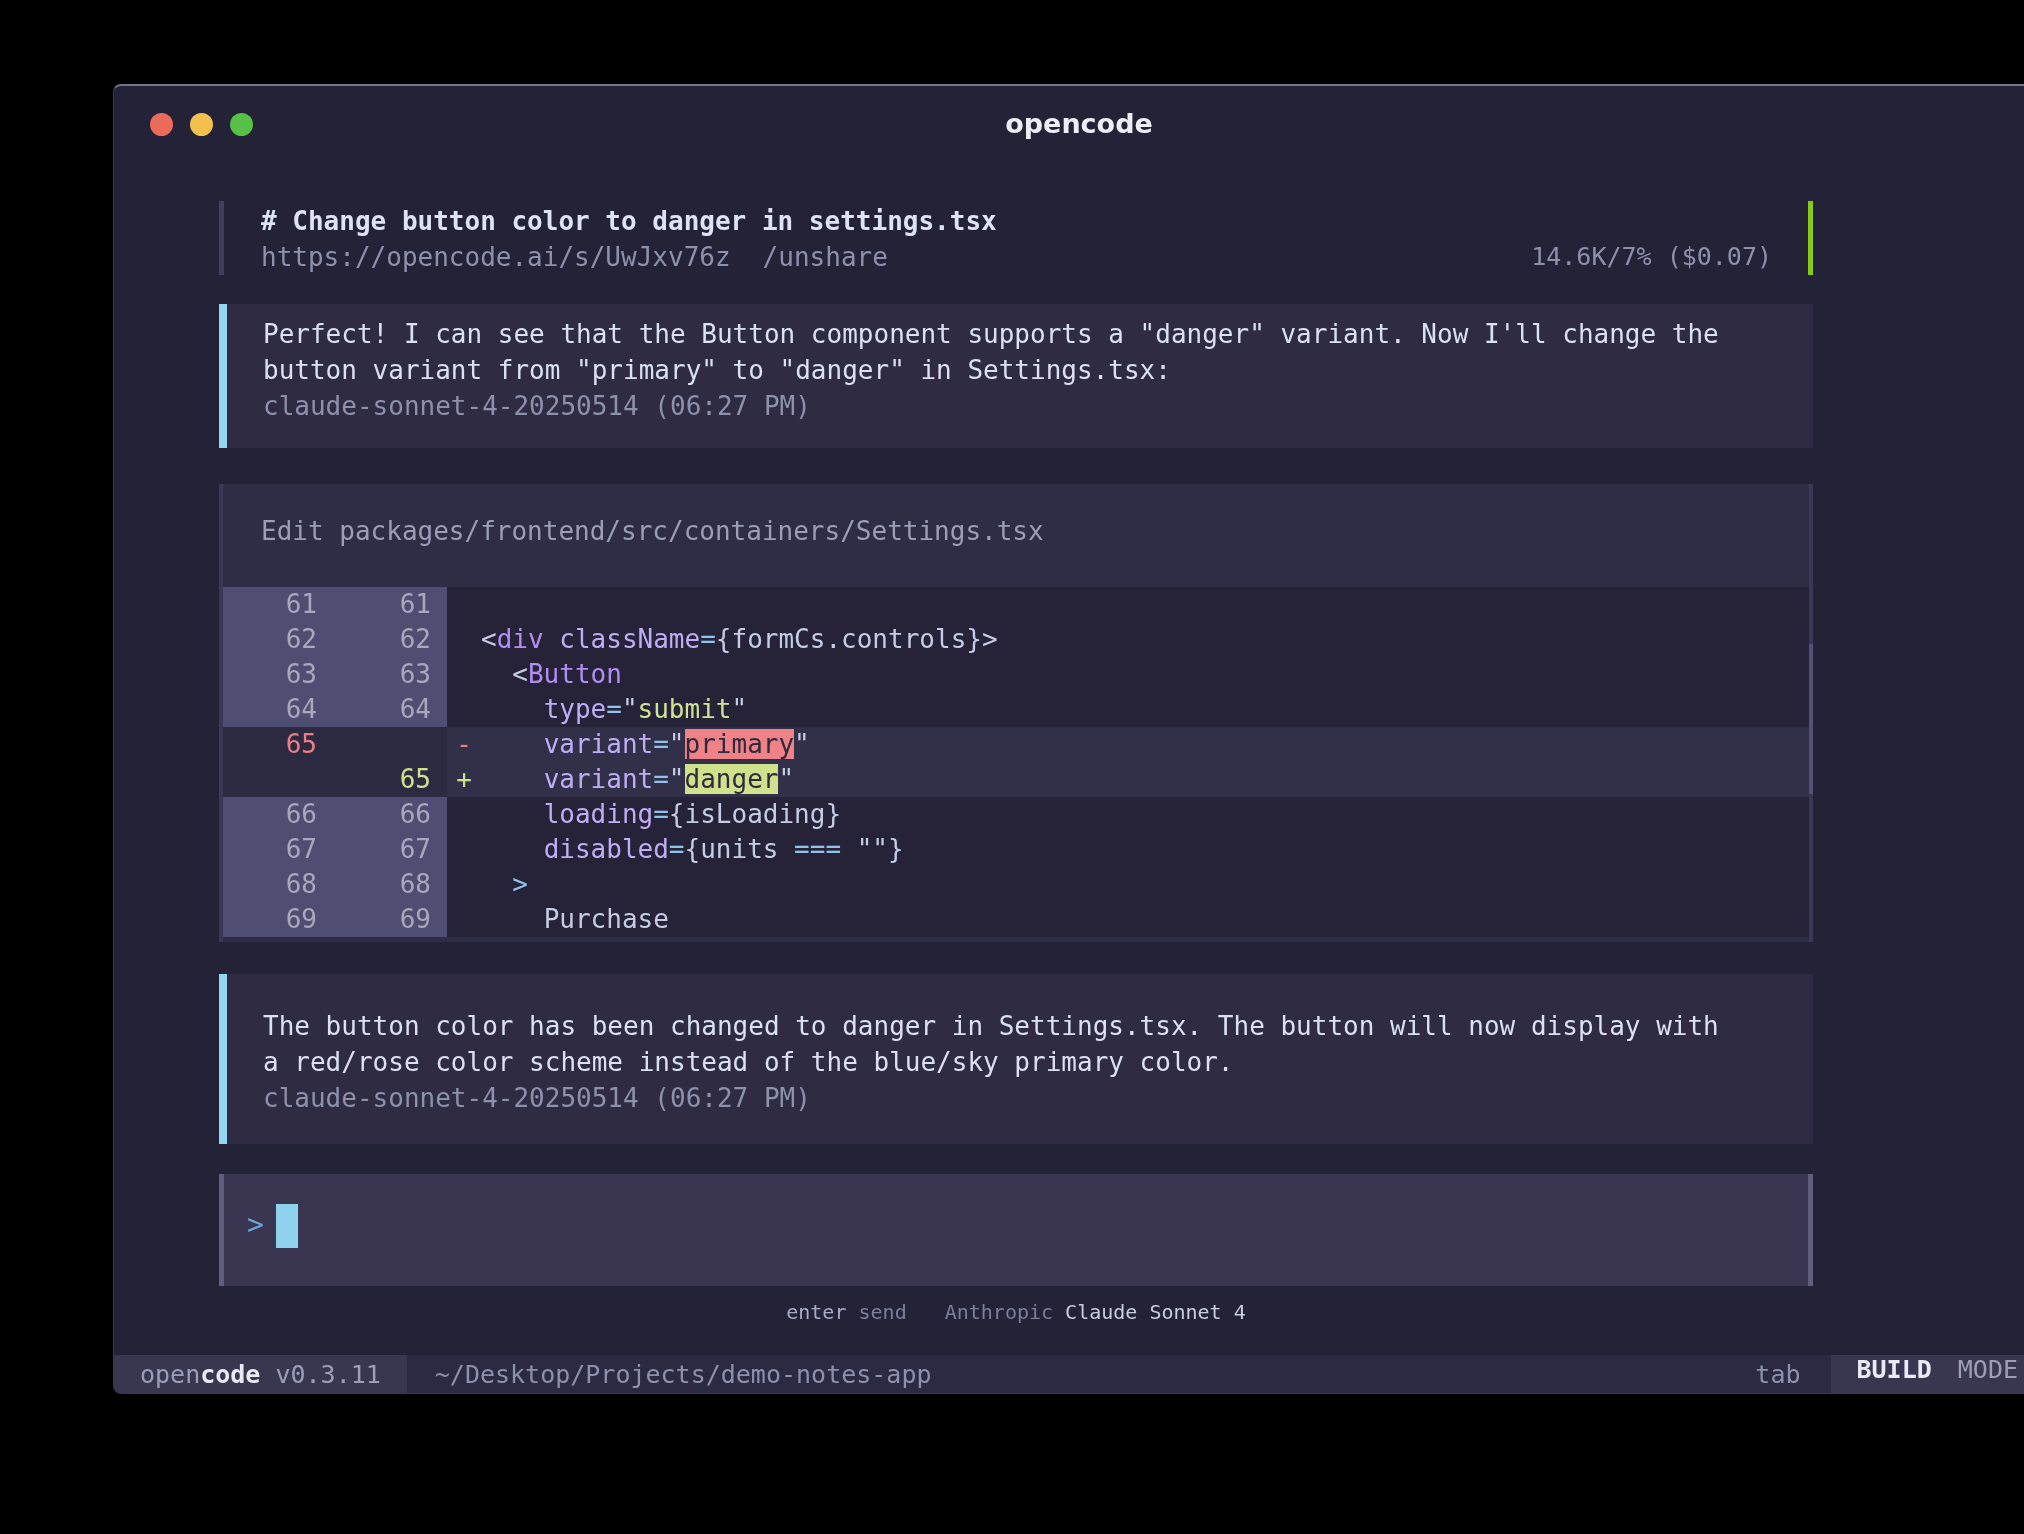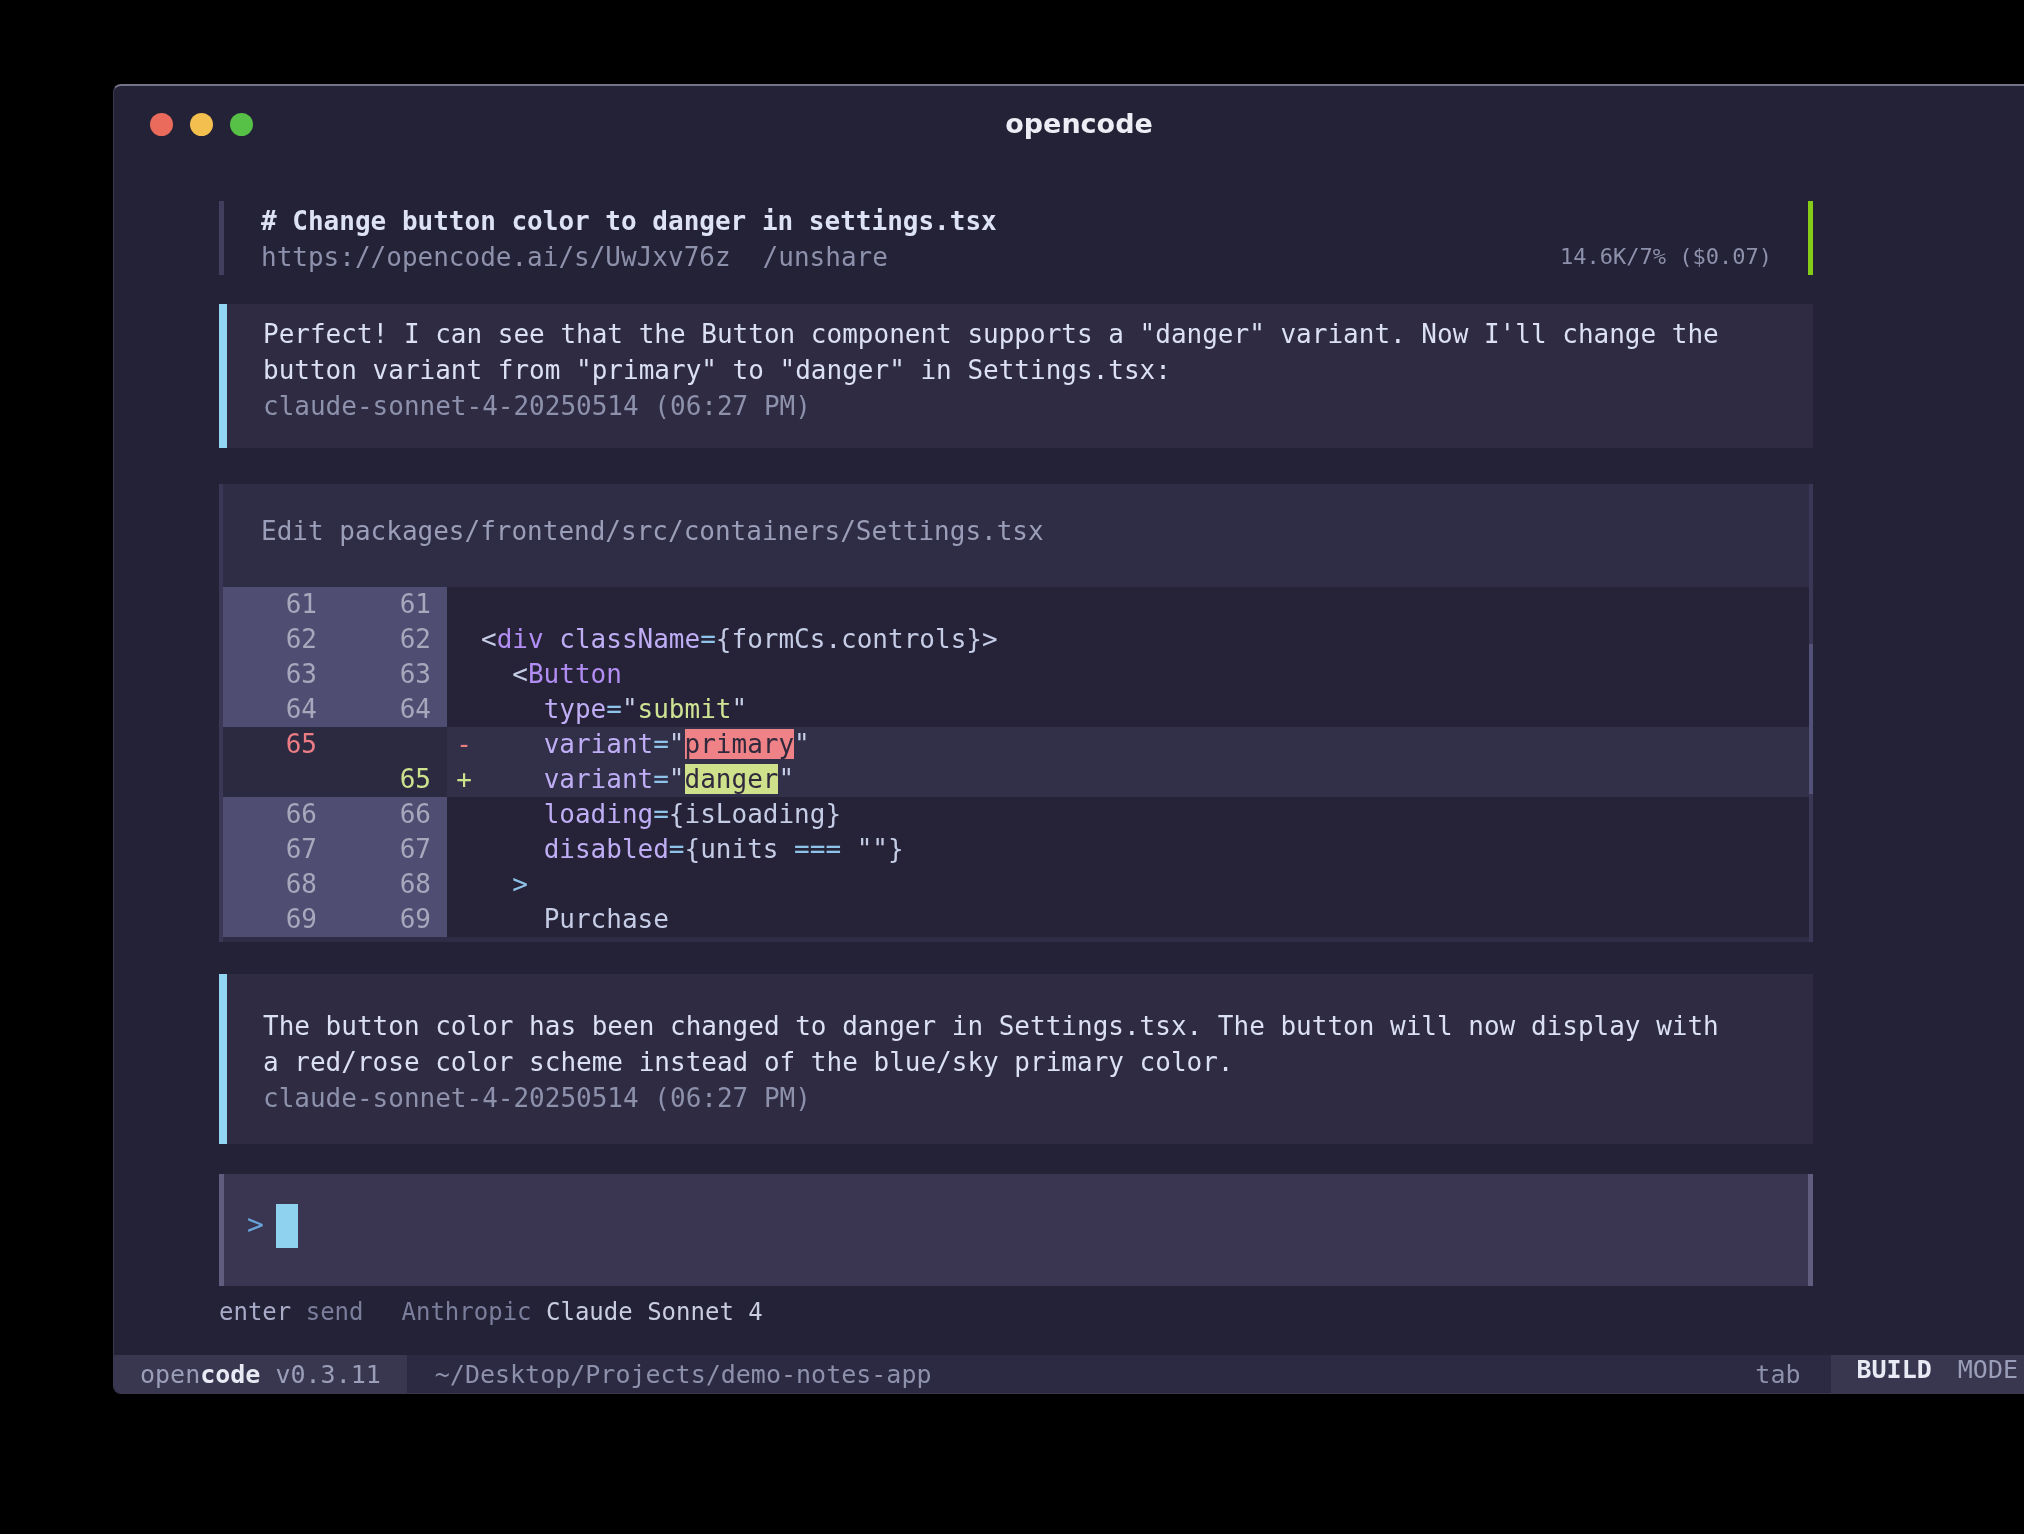--- a/index.html
+++ b/index.html
@@ -31,21 +31,21 @@
   .share-header {
     position:absolute; top:115px; left:0; width:100%; height:74px;
     border-left:5px solid #413e5e; border-right:5px solid #84cc16;
     padding:2px 0 0 37px;
   }
   .sh-title { font-size:26px; font-weight:bold; color:#dde2f4; line-height:36px; }
   .sh-sub   { font-size:26px; color:#8d91ac; line-height:36px; }
   .sh-unshare { margin-left:32px; color:#8d91ac; }
   .sh-stats {
     position:absolute; right:36px; top:38px;
-    font-size:22px; color:#8d91ac; line-height:36px;text-align:center;
+    font-size:25px; color:#8d91ac; line-height:36px;text-align:center;
   }
 
   
   .msg {
     position:absolute; left:0; width:100%;
     background:#2e2b43; border-left:8px solid #93d6f3;
     padding-left:36px; font-size:26px; line-height:36px;
   }
   .msg .mline { color:#dbe0f2; white-space:pre; }
   .msg .meta  { color:#8d91ac; }
@@ -104,22 +104,22 @@
   }
   .prompt-symbol { color:#68a6da; }
   .cursor {
     display:inline-block; width:22px; height:44px; margin-left:12px;
     background:#8fd2f0; vertical-align:middle;
   }
 
   
   .hints {
     position:absolute; top:1210px; left:0; width:100%;
-    display:flex; justify-content:flex-start;
-    font-size:24px; line-height:32px;gap:38px;
+    display:flex; justify-content:center;
+    font-size:20px; line-height:32px;gap:38px;
   }
   .hl-key   { color:#a8acc8; }
   .hl-act   { color:#7b7f9c; }
   .hr-prov  { color:#7b7f9c; }
   .hr-model { color:#c9cde0; }
 
   
   .statusbar {
     position:absolute; left:0; bottom:0; width:100%; height:38px;
     background:#2c2943; display:flex; align-items:center;

